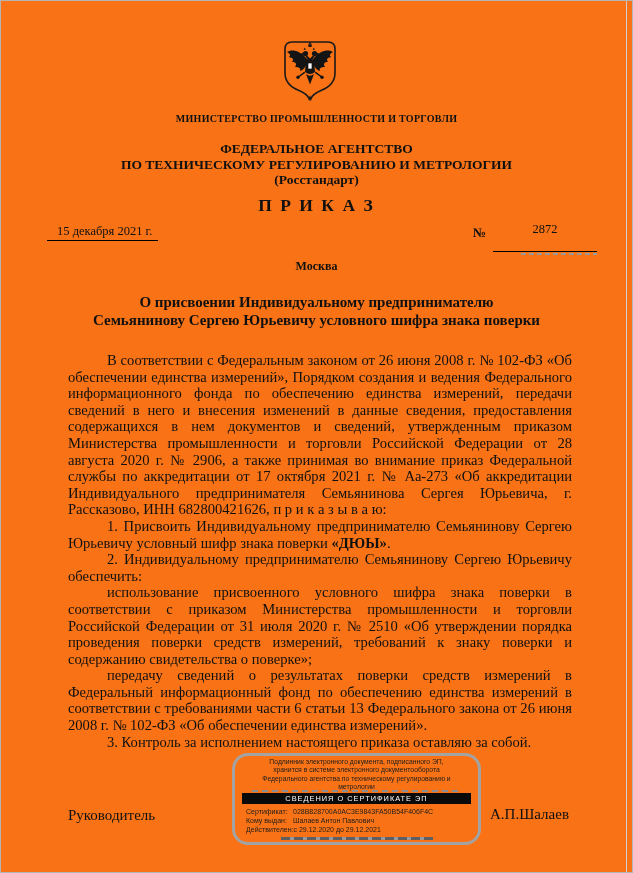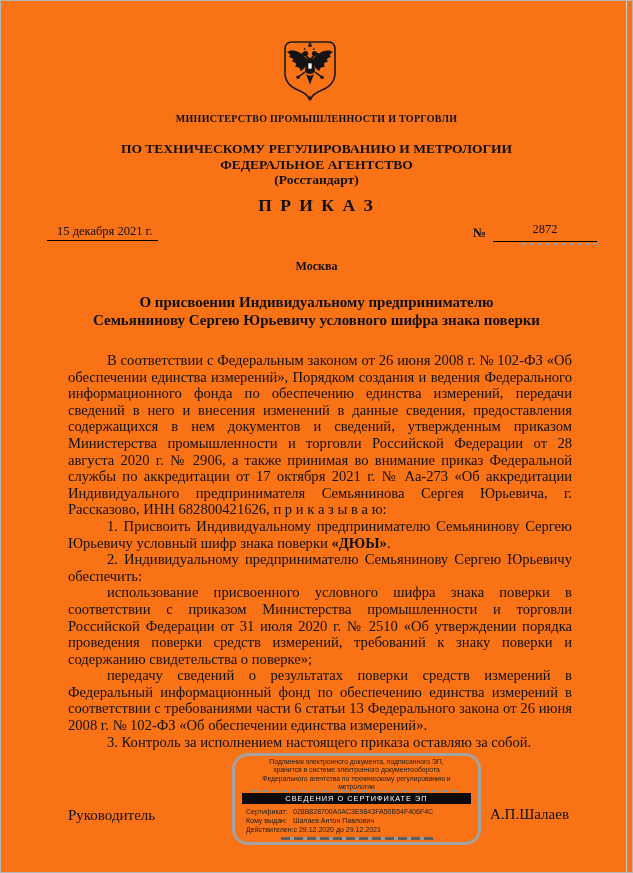--- a/index.html
+++ b/index.html
@@ -16,21 +16,21 @@
     font-weight:bold;font-size:10px;line-height:11.5px;letter-spacing:.3px;}
   .agency{position:absolute;top:140px;left:0;width:100%;text-align:center;
     font-weight:bold;font-size:13.5px;line-height:15.5px;}
   .prikaz{position:absolute;top:194px;left:0;width:100%;text-align:center;
     font-weight:bold;font-size:17.5px;letter-spacing:2px;}
   
   .date-left{position:absolute;top:223px;left:46px;font-size:12.5px;}
   .date-left .ul{display:inline-block;border-bottom:1.2px solid #000;padding:0 6px 1px 10px;}
   .num-sign{position:absolute;top:224px;left:472px;font-size:13px;font-weight:bold;}
   .num-box{position:absolute;top:221px;left:492px;width:104px;text-align:center;
-    font-size:12.5px;border-bottom:1.6px solid #000;padding-bottom:4px;}
+    font-size:12.5px;border-bottom:1.6px solid #000;padding-bottom:14px;}
   .num-box:after{content:"";position:absolute;left:28px;right:0;bottom:-4px;height:2px;
     background:repeating-linear-gradient(90deg,#9a9a9a 0 5px,transparent 5px 8px);}
   .city{position:absolute;top:258px;left:0;width:100%;text-align:center;
     font-weight:bold;font-size:12px;}
   
   .title{position:absolute;top:292px;left:0;width:100%;text-align:center;
     font-weight:bold;font-size:15px;line-height:18px;}
   
   .body{position:absolute;top:351px;left:67px;width:504px;
     font-size:14.6px;line-height:16.6px;text-align:justify;z-index:1;}
@@ -85,22 +85,22 @@
         <circle cx="20" cy="39.2" r="1.7"></circle>
         <circle cx="44" cy="39.2" r="1.7"></circle>
       </g>
     </svg>
   </div>
 
   <div class="ministry">
     <div>МИНИСТЕРСТВО ПРОМЫШЛЕННОСТИ И ТОРГОВЛИ</div>
   </div>
   <div class="agency">
+    <div>ФЕДЕРАЛЬНОЕ АГЕНТСТВО</div>
     <div>ПО ТЕХНИЧЕСКОМУ РЕГУЛИРОВАНИЮ И МЕТРОЛОГИИ</div>
-    <div>ФЕДЕРАЛЬНОЕ АГЕНТСТВО</div>
     <div>(Росстандарт)</div>
   </div>
   <div class="prikaz">П Р И К А З</div>
 
   <div class="date-left">
     <span class="ul">15 декабря 2021 г.</span>
   </div>
   <div class="num-sign">№</div>
   <div class="num-box">2872</div>
   <div class="city">Москва</div>

